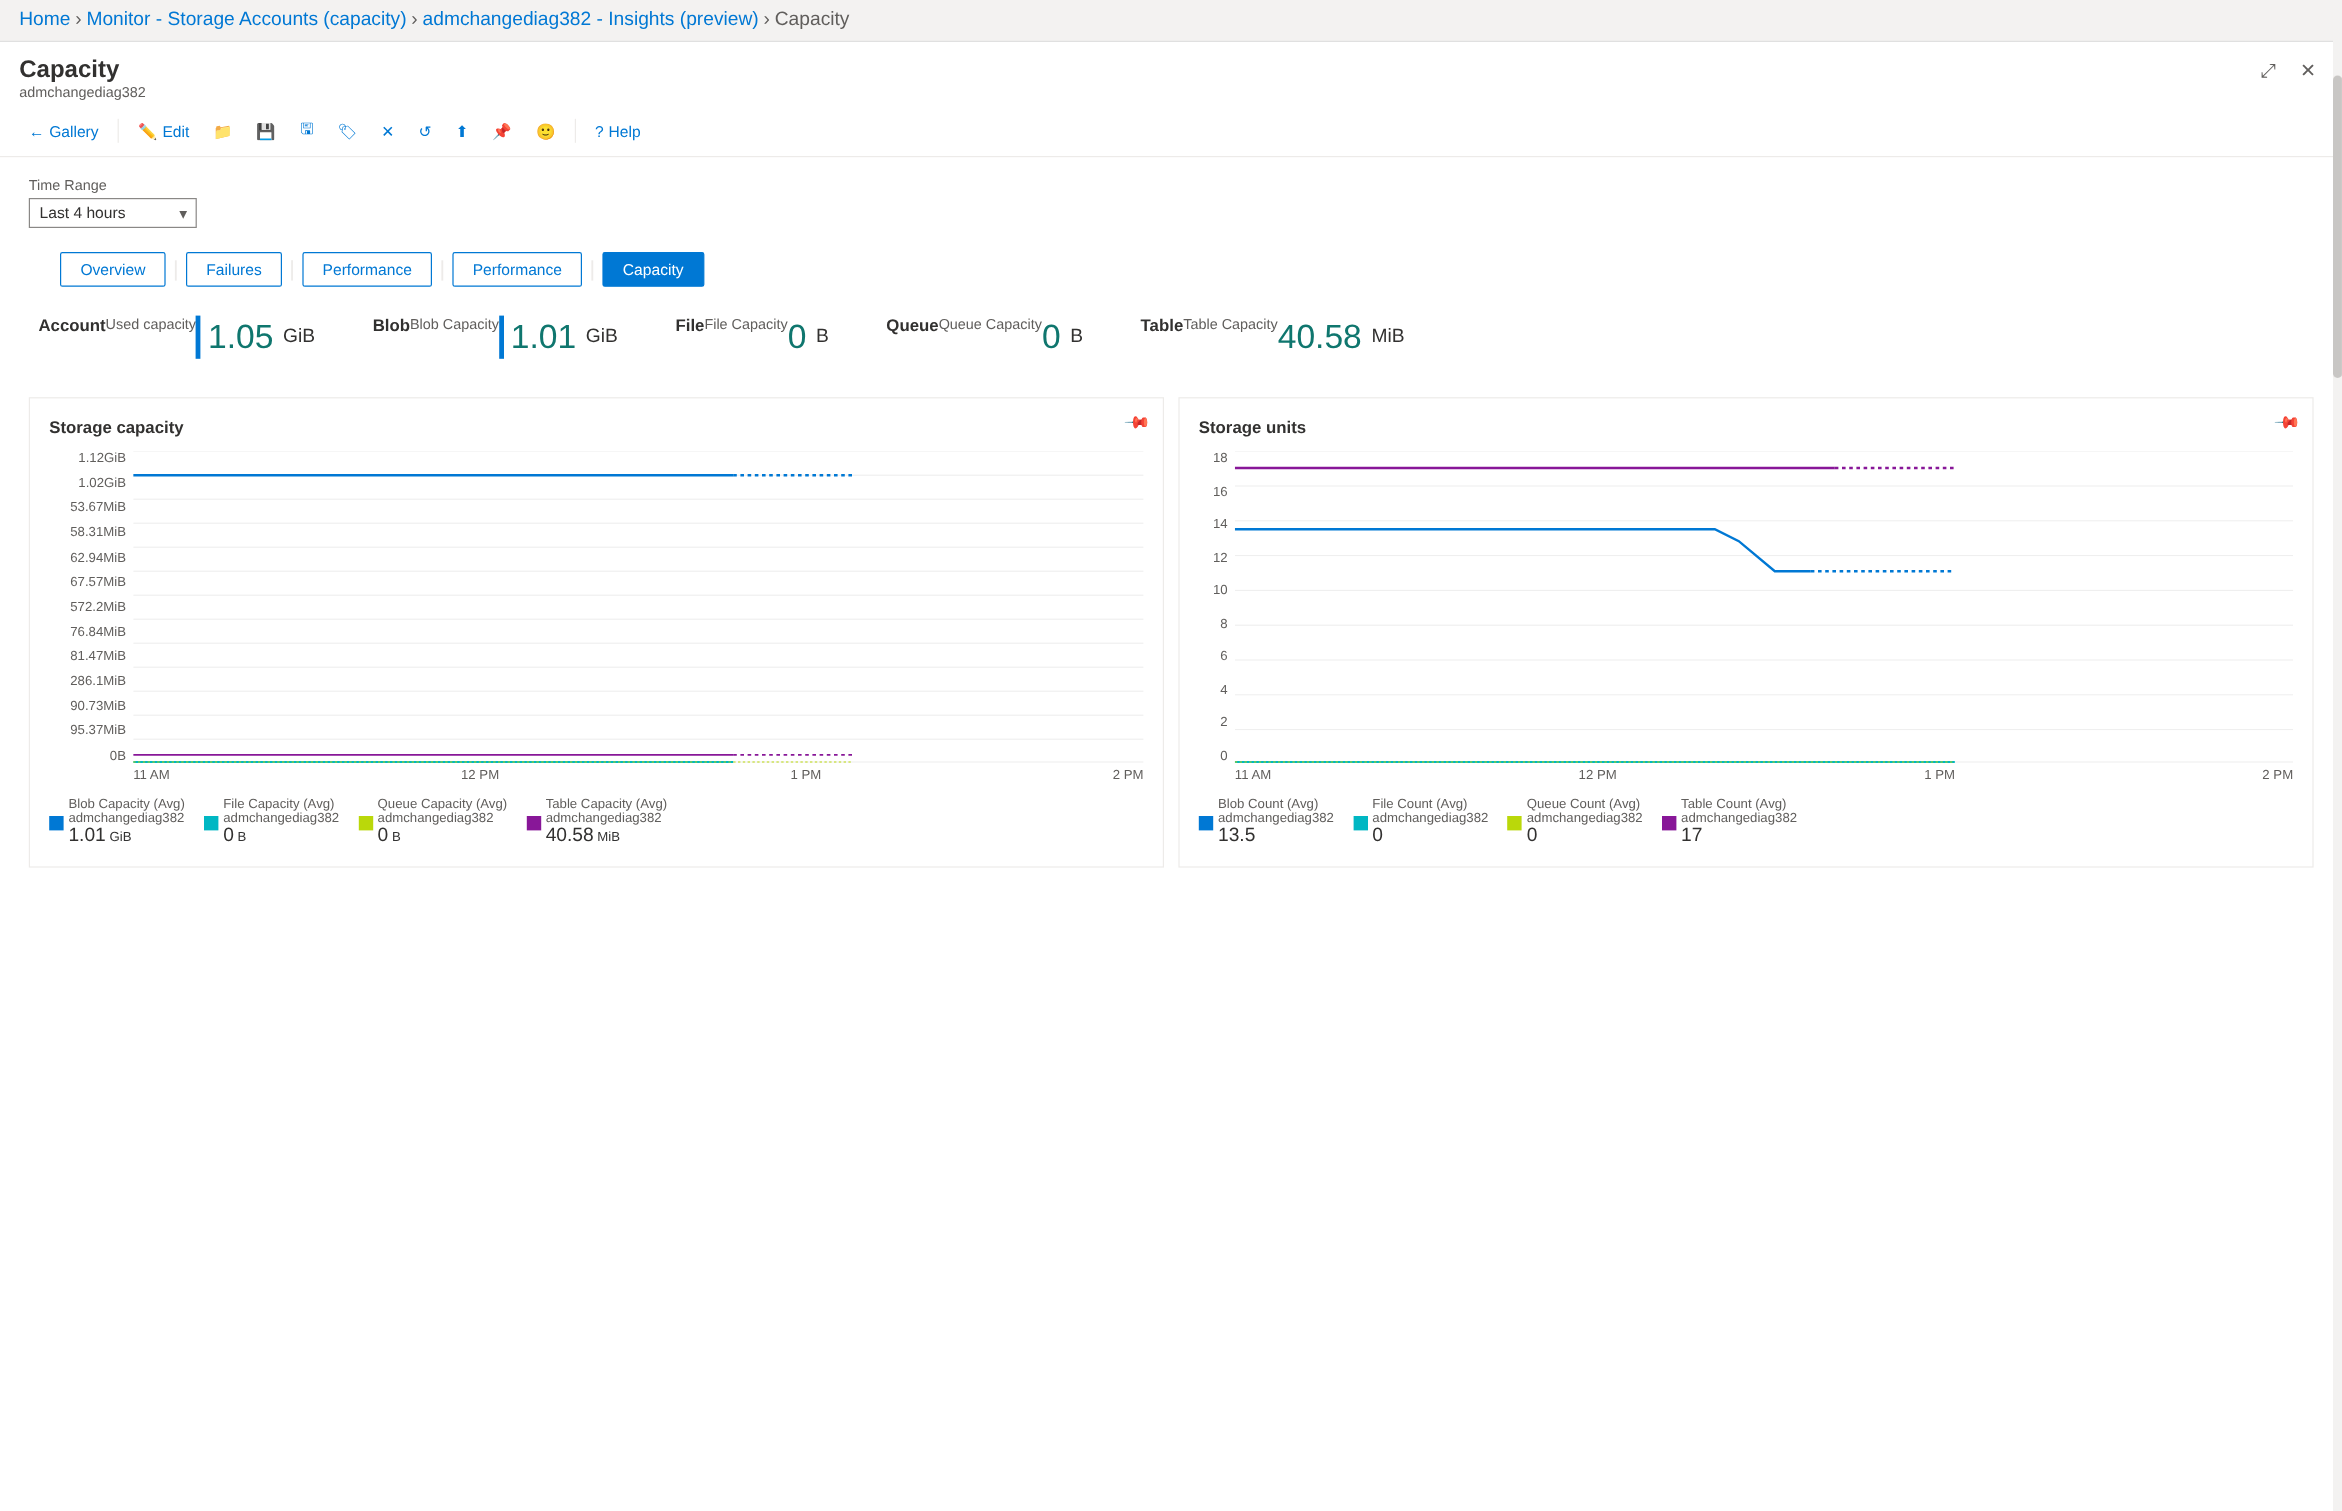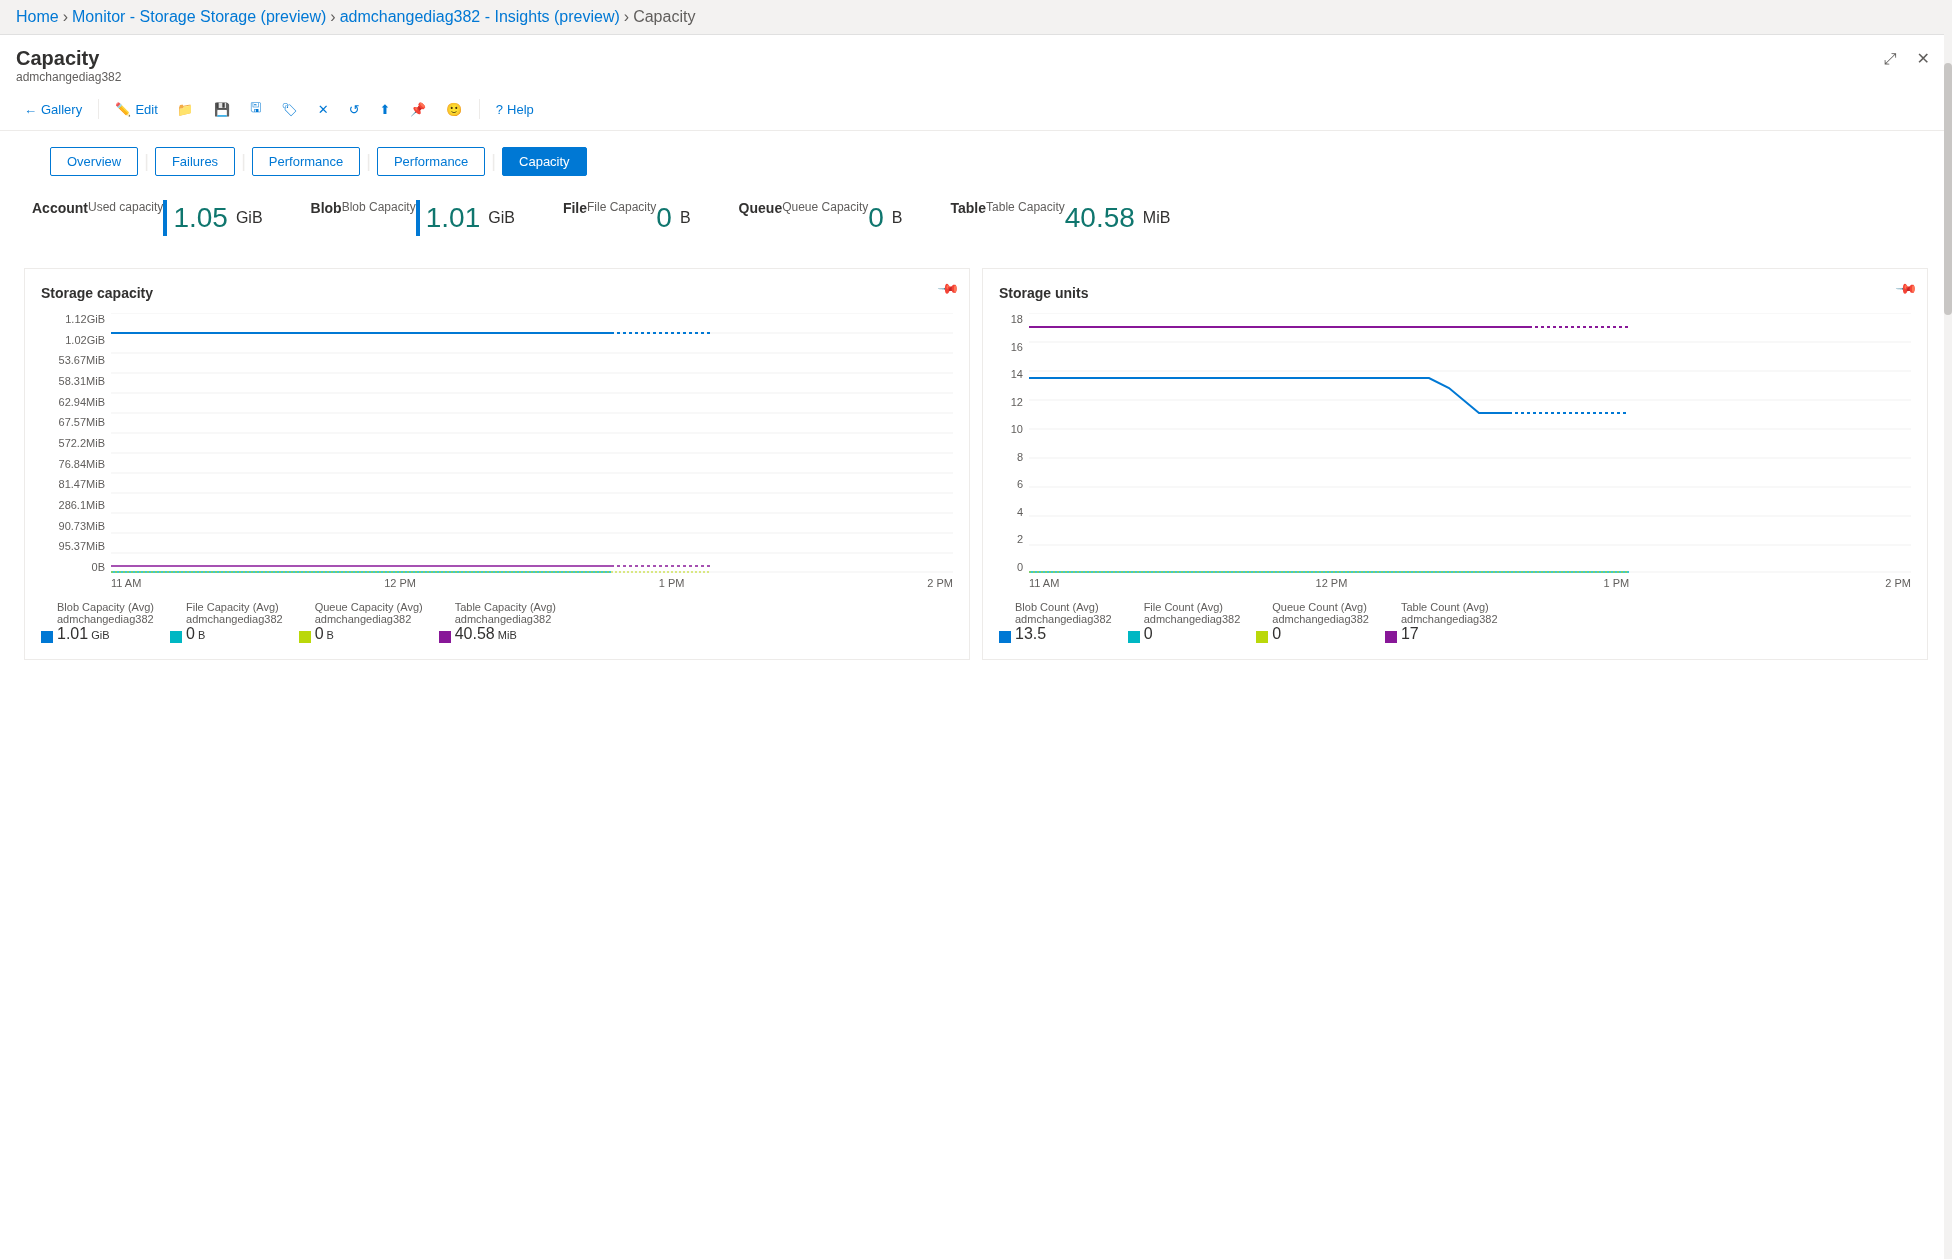--- a/index.html
+++ b/index.html
@@ -44,36 +44,36 @@
 
     .charts-row { display: flex; gap: 12px; }
     .chart-container { flex: 1; border: 1px solid #edebe9; padding: 16px; position: relative; }
     .chart-title { font-size: 14px; font-weight: 600; margin-bottom: 12px; color: #323130; }
     .pin-icon { position: absolute; top: 12px; right: 12px; color: #0078d4; font-size: 14px; cursor: pointer; transform: rotate(45deg); }
     .y-axis-labels { display: flex; flex-direction: column; justify-content: space-between; align-items: flex-end; min-width: 70px; padding-right: 6px; font-size: 11px; color: #605e5c; }
     
     .x-axis-labels { display: flex; justify-content: space-between; padding-left: 70px; font-size: 11px; color: #605e5c; margin-top: 4px; }
 
     .legend-row { display: flex; gap: 16px; margin-top: 12px; flex-wrap: wrap; }
-    .legend-item { display: flex; align-items: flex-end; gap: 4px; }
+    .legend-item { display: flex; align-items: center; gap: 4px; }
     .legend-color { width: 12px; height: 12px; flex-shrink: 0; margin-top: 2px; }
     .legend-text { font-size: 11px; color: #605e5c; }
     .legend-value { font-size: 16px; font-weight: 400; color: #323130; }
     .legend-unit { font-size: 11px; }
 
     .outer-scroll { position: fixed; right: 0; top: 0; width: 8px; height: 100vh; background: #f3f2f1; }
     .outer-thumb { position: absolute; right: 0; top: 5%; width: 8px; height: 20%; background: #c8c6c4; border-radius: 4px; }
   </style>
 </head>
 <body>
 
 <div class="breadcrumb">
   <a>Home</a>
   <span class="sep">›</span>
-  <a>Monitor - Storage Storage (preview)</a>
+  <a>Monitor - Storage Accounts (capacity)</a>
   <span class="sep">›</span>
   <a>admchangediag382 - Insights (preview)</a>
   <span class="sep">›</span>
   <span>Capacity</span>
 </div>
 
 <div class="title-bar">
   <div class="title-section">
     <h1>Capacity</h1>
     <p>admchangediag382</p>
@@ -123,20 +123,33 @@
   </button>
   <div class="toolbar-sep"></div>
   <button class="toolbar-btn">
     <span>?</span>
     <span>Help</span>
   </button>
 </div>
 
 <div class="content">
 
+  <div class="time-range-section">
+    <label>Time Range</label>
+    <div class="select-wrapper">
+      <select class="time-range-select">
+        <option>Last 4 hours</option>
+        <option>Last 1 hour</option>
+        <option>Last 12 hours</option>
+        <option>Last 24 hours</option>
+        <option>Last 7 days</option>
+        <option>Last 30 days</option>
+      </select>
+    </div>
+  </div>
 
   <div class="nav-tabs">
     <button class="nav-tab">Overview</button>
     <span class="nav-sep">|</span>
     <button class="nav-tab">Failures</button>
     <span class="nav-sep">|</span>
     <button class="nav-tab">Performance</button>
     <span class="nav-sep">|</span>
     <button class="nav-tab">Performance</button>
     <span class="nav-sep">|</span>

